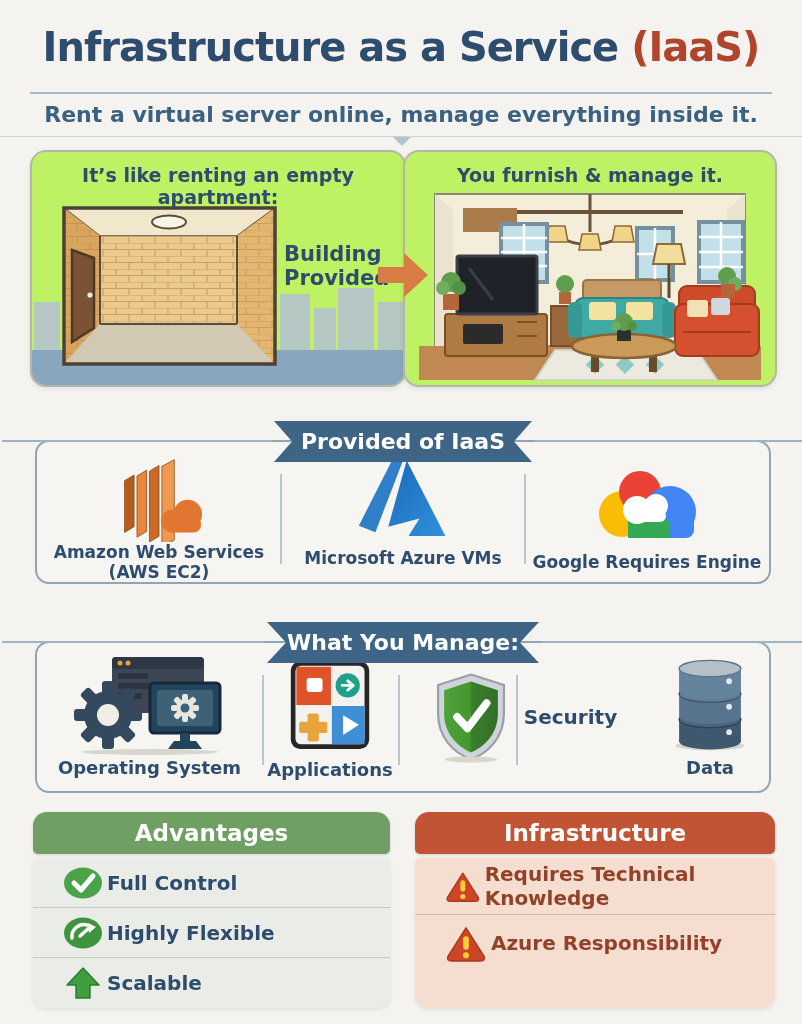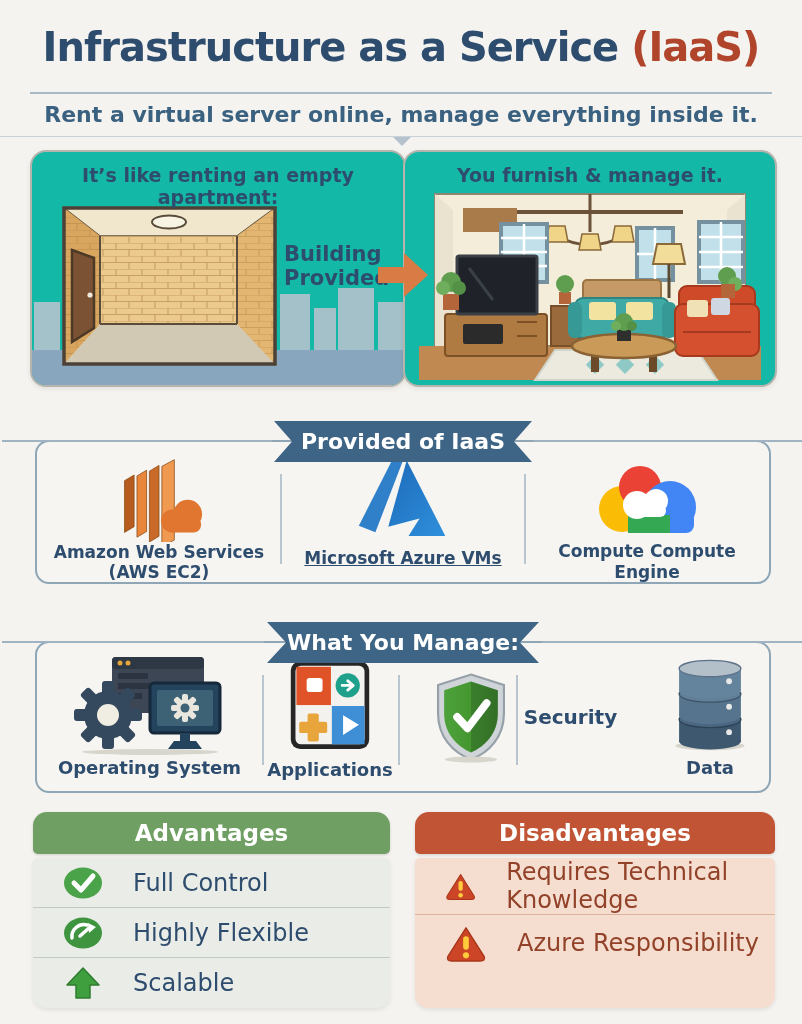--- a/index.html
+++ b/index.html
@@ -22,21 +22,21 @@
     font-size:22px;font-weight:bold;color:#3a617f;
   }
   .rule-2{position:absolute;top:136px;left:0;width:802px;height:1px;background:#c9d2d9;}
   .rule-2 .notch{
     position:absolute;left:393px;top:1px;width:0;height:0;
     border-left:9px solid transparent;border-right:9px solid transparent;
     border-top:9px solid #b3c2cd;
   }
   
   .panel{
-    position:absolute;top:150px;height:233px;background:#14b8a6;
+    position:absolute;top:150px;height:233px;background:#bef264;
     border:2px solid #b6b4ad;border-radius:16px;overflow:hidden;
     box-shadow:0 2px 5px rgba(0,0,0,0.08);
   }
   .panel.left{left:30px;width:372px;}
   .panel.right{left:403px;width:370px;}
   .panel-heading{
     position:absolute;top:12px;left:0;width:100%;text-align:center;
     font-size:19px;font-weight:bold;color:#2e4d6e;z-index:3;
   }
   .panel svg.scene{position:absolute;left:0;top:0;width:100%;height:100%;}
@@ -85,21 +85,21 @@
   .adv .card-header{background:#6f9f63;}
   .dis .card-header{background:#c15434;}
   .card-body{margin-top:4px;border-radius:5px 5px 13px 13px;box-shadow:0 2px 4px rgba(0,0,0,0.08);}
   .adv .card-body{background:#e9ece7;height:150px;}
   .dis .card-body{background:#f5ded0;height:150px;}
   .row-item{display:flex;align-items:center;padding-left:30px;}
   .adv .row-item{height:49px;border-bottom:1px solid #c0cbc2;}
   .adv .row-item:last-child{border-bottom:none;}
   .dis .row-item{height:56px;border-bottom:1px solid #dcb49e;}
   .dis .row-item:last-child{border-bottom:none;}
-  .row-item .lbl{font-size:24px;font-weight:normal;margin-left:30px;}
+  .row-item .lbl{font-size:20px;font-weight:bold;margin-left:4px;}
   .adv .row-item .lbl{color:#2e4d6e;}
   .dis .row-item .lbl{color:#93422a;}
 </style>
 </head>
 <body>
 
 <div class="page">
 
   <div class="title">
     <span>Infrastructure as a Service</span>
@@ -266,21 +266,21 @@
               <circle cx="80" cy="65" r="15"></circle>
               <rect x="56" y="68" width="38" height="16" rx="8"></rect>
             </g>
           </svg>
         </div>
         <div class="lbl">
           <div>Amazon Web Services</div>
           <div>(AWS EC2)</div>
         </div>
       </div>
-      <div class="col" style="width:244px;text-decoration:underline;">
+      <div class="col" style="width:244px;">
         <div class="icn" style="height:96px;padding-top:10px;">
           <svg width="92" height="84" viewBox="0 0 100 90">
             <defs>
               <linearGradient id="azg" x1="0" y1="0" x2="1" y2="1">
                 <stop offset="0" stop-color="#1d6ab8"></stop>
                   <stop offset="1" stop-color="#2f90dd"></stop>
               </linearGradient>
             </defs>
             <polygon points="38,2 50,2 20,80 2,73" fill="#2f80c9"></polygon>
             <path d="M54,2 L96,84 L56,84 L68,65 L34,74 Z" fill="url(#azg)"></path>
@@ -299,21 +299,21 @@
             <rect x="62" y="52" width="40" height="22" rx="8" fill="#4285f4"></rect>
             <rect x="36" y="56" width="42" height="18" fill="#34a853"></rect>
             <g fill="#ffffff">
               <circle cx="45" cy="46" r="14"></circle>
               <circle cx="64" cy="42" r="12"></circle>
               <rect x="40" y="46" width="34" height="12" rx="6"></rect>
             </g>
           </svg>
         </div>
         <div class="lbl">
-          <div>Compute Compute Engine</div>
+          <div>Google Requires Engine</div>
         </div>
       </div>
     </div>
   </section>
 
   <section class="box manage">
     <span class="side-line l"></span>
     <span class="side-line r"></span>
     <div class="ribbon r-mg">What You Manage:</div>
     <div class="vdiv" style="left:225px;"></div>
@@ -450,21 +450,21 @@
       <div class="row-item">
         <svg width="40" height="34" viewBox="0 0 40 34">
           <polygon points="20,2 36,19 27,19 27,32 13,32 13,19 4,19" fill="#3f9e3e" stroke="#2f7c2f" stroke-width="1.5" stroke-linejoin="round"></polygon>
         </svg>
         <span class="lbl">Scalable</span>
       </div>
     </div>
   </section>
 
   <section class="card dis">
-    <div class="card-header">Disadvantages</div>
+    <div class="card-header">Infrastructure</div>
     <div class="card-body">
       <div class="row-item">
         <svg width="42" height="38" viewBox="0 0 44 40">
           <path d="M22,4 L41,34 Q43,39 37,39 L7,39 Q1,39 3,34 Z" fill="#cc4527" stroke="#a83618" stroke-width="1.5" stroke-linejoin="round"></path>
           <rect x="19" y="13" width="6" height="14" rx="3" fill="#ffcd3c"></rect>
           <circle cx="22" cy="33" r="3.2" fill="#ffcd3c"></circle>
         </svg>
         <span class="lbl">Requires Technical Knowledge</span>
       </div>
       <div class="row-item">

